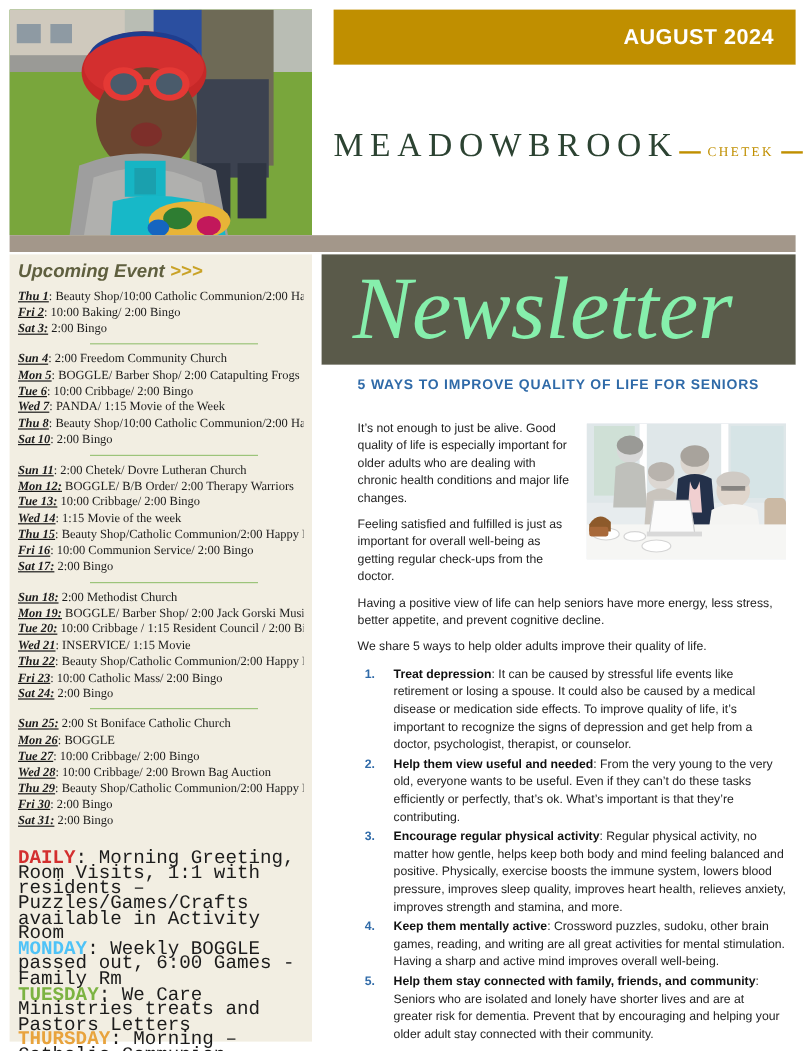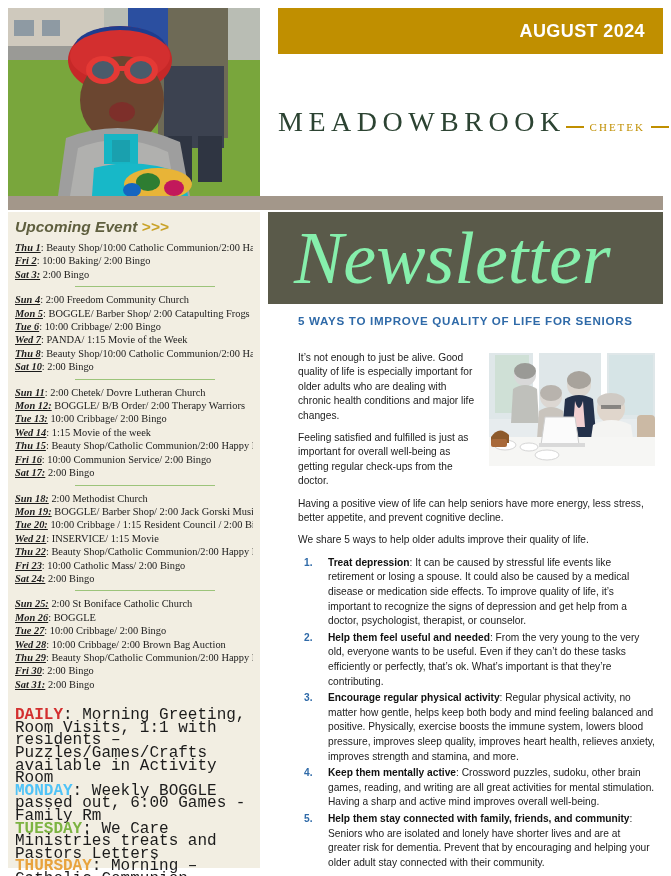--- a/index.html
+++ b/index.html
@@ -317,21 +317,21 @@
     </div>
 
     <div id="paras-host">
         <div class="p">It’s not enough to just be alive. Good quality of life is especially important for older adults who are dealing with chronic health conditions and major life changes.</div>
         <div class="p">Feeling satisfied and fulfilled is just as important for overall well-being as getting regular check-ups from the doctor.</div>
         <div class="p">Having a positive view of life can help seniors have more energy, less stress, better appetite, and prevent cognitive decline.</div>
         <div class="p">We share 5 ways to help older adults improve their quality of life.</div>
       </div>
     <ol class="ways" id="ways-host">
         <li><span class="num">1.</span><span class="hd">Treat depression</span><span>: It can be caused by stressful life events like retirement or losing a spouse. It could also be caused by a medical disease or medication side effects. To improve quality of life, it’s important to recognize the signs of depression and get help from a doctor, psychologist, therapist, or counselor.</span></li>
-        <li><span class="num">2.</span><span class="hd">Help them feel useful and needed</span><span>: From the very young to the very old, everyone wants to be useful. Even if they can’t do these tasks efficiently or perfectly, that’s ok. What’s important is that they’re contributing.</span></li>
+        <li><span class="num">2.</span><span class="hd">Help them view useful and needed</span><span>: From the very young to the very old, everyone wants to be useful. Even if they can’t do these tasks efficiently or perfectly, that’s ok. What’s important is that they’re contributing.</span></li>
         <li><span class="num">3.</span><span class="hd">Encourage regular physical activity</span><span>: Regular physical activity, no matter how gentle, helps keep both body and mind feeling balanced and positive. Physically, exercise boosts the immune system, lowers blood pressure, improves sleep quality, improves heart health, relieves anxiety, improves strength and stamina, and more.</span></li>
         <li><span class="num">4.</span><span class="hd">Keep them mentally active</span><span>: Crossword puzzles, sudoku, other brain games, reading, and writing are all great activities for mental stimulation. Having a sharp and active mind improves overall well-being.</span></li>
         <li><span class="num">5.</span><span class="hd">Help them stay connected with family, friends, and community</span><span>: Seniors who are isolated and lonely have shorter lives and are at greater risk for dementia. Prevent that by encouraging and helping your older adult stay connected with their community.</span></li>
       </ol>
 
     <div class="ref">
       <span>Reference:</span>
       <a href="#">https://dailycaring.com/5-ways-to-improve-quality-of-life-for-seniors/</a>
     </div>
   </div>

